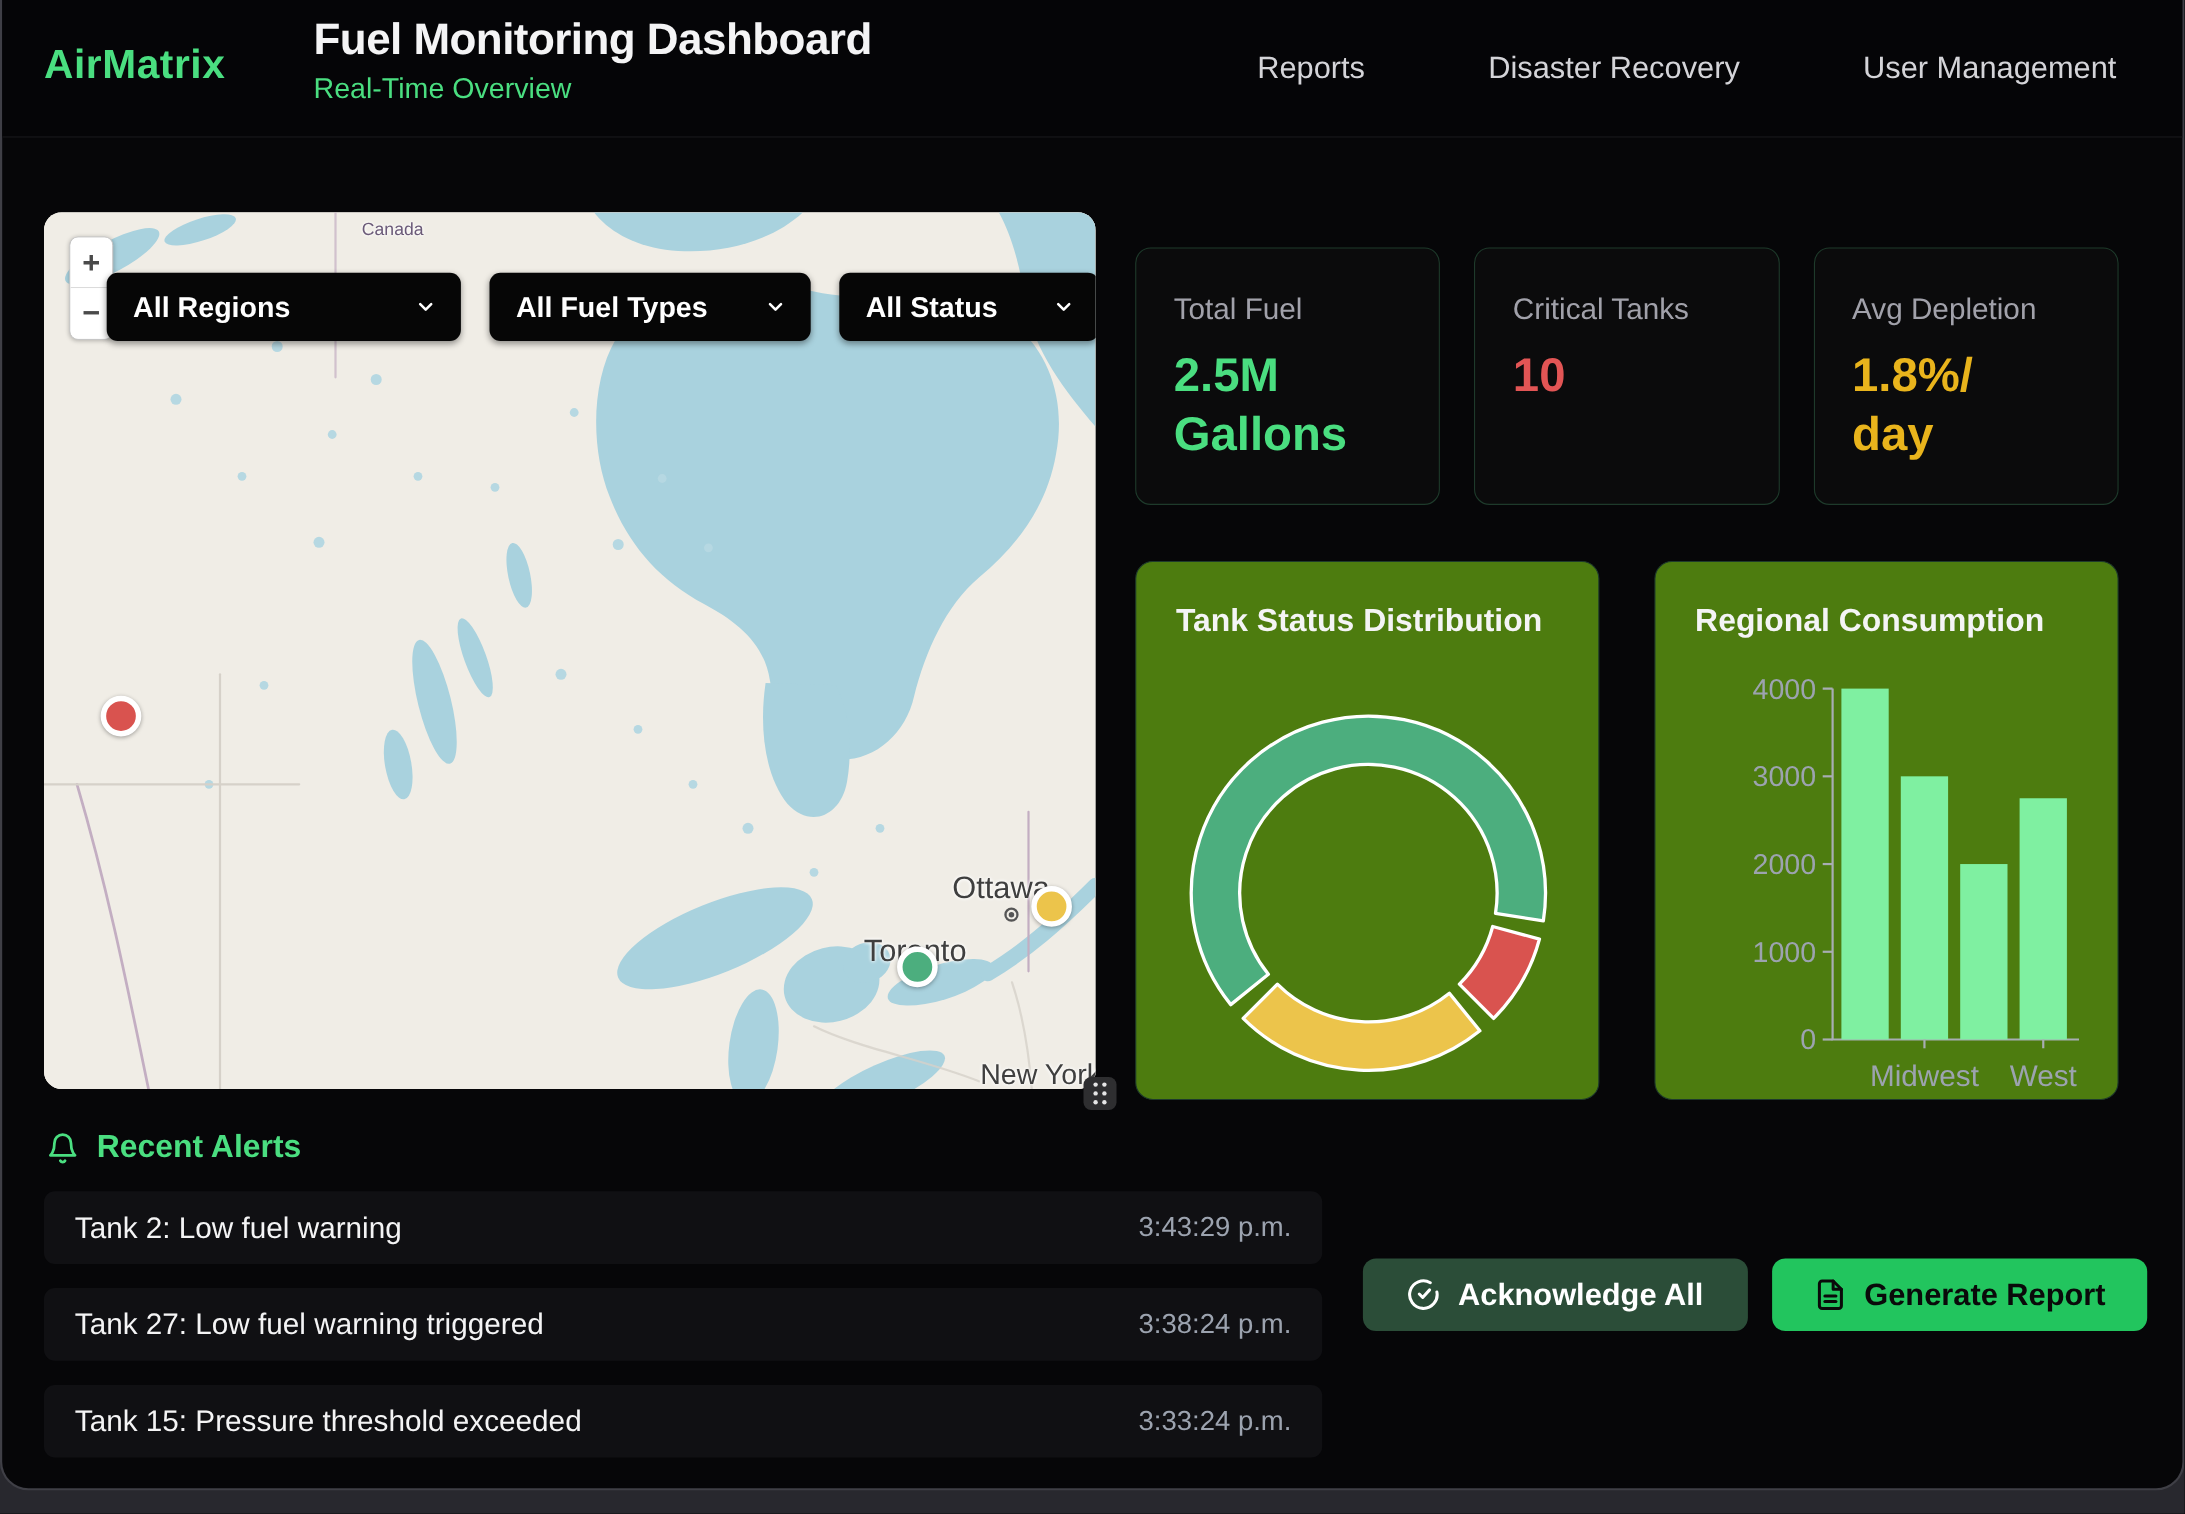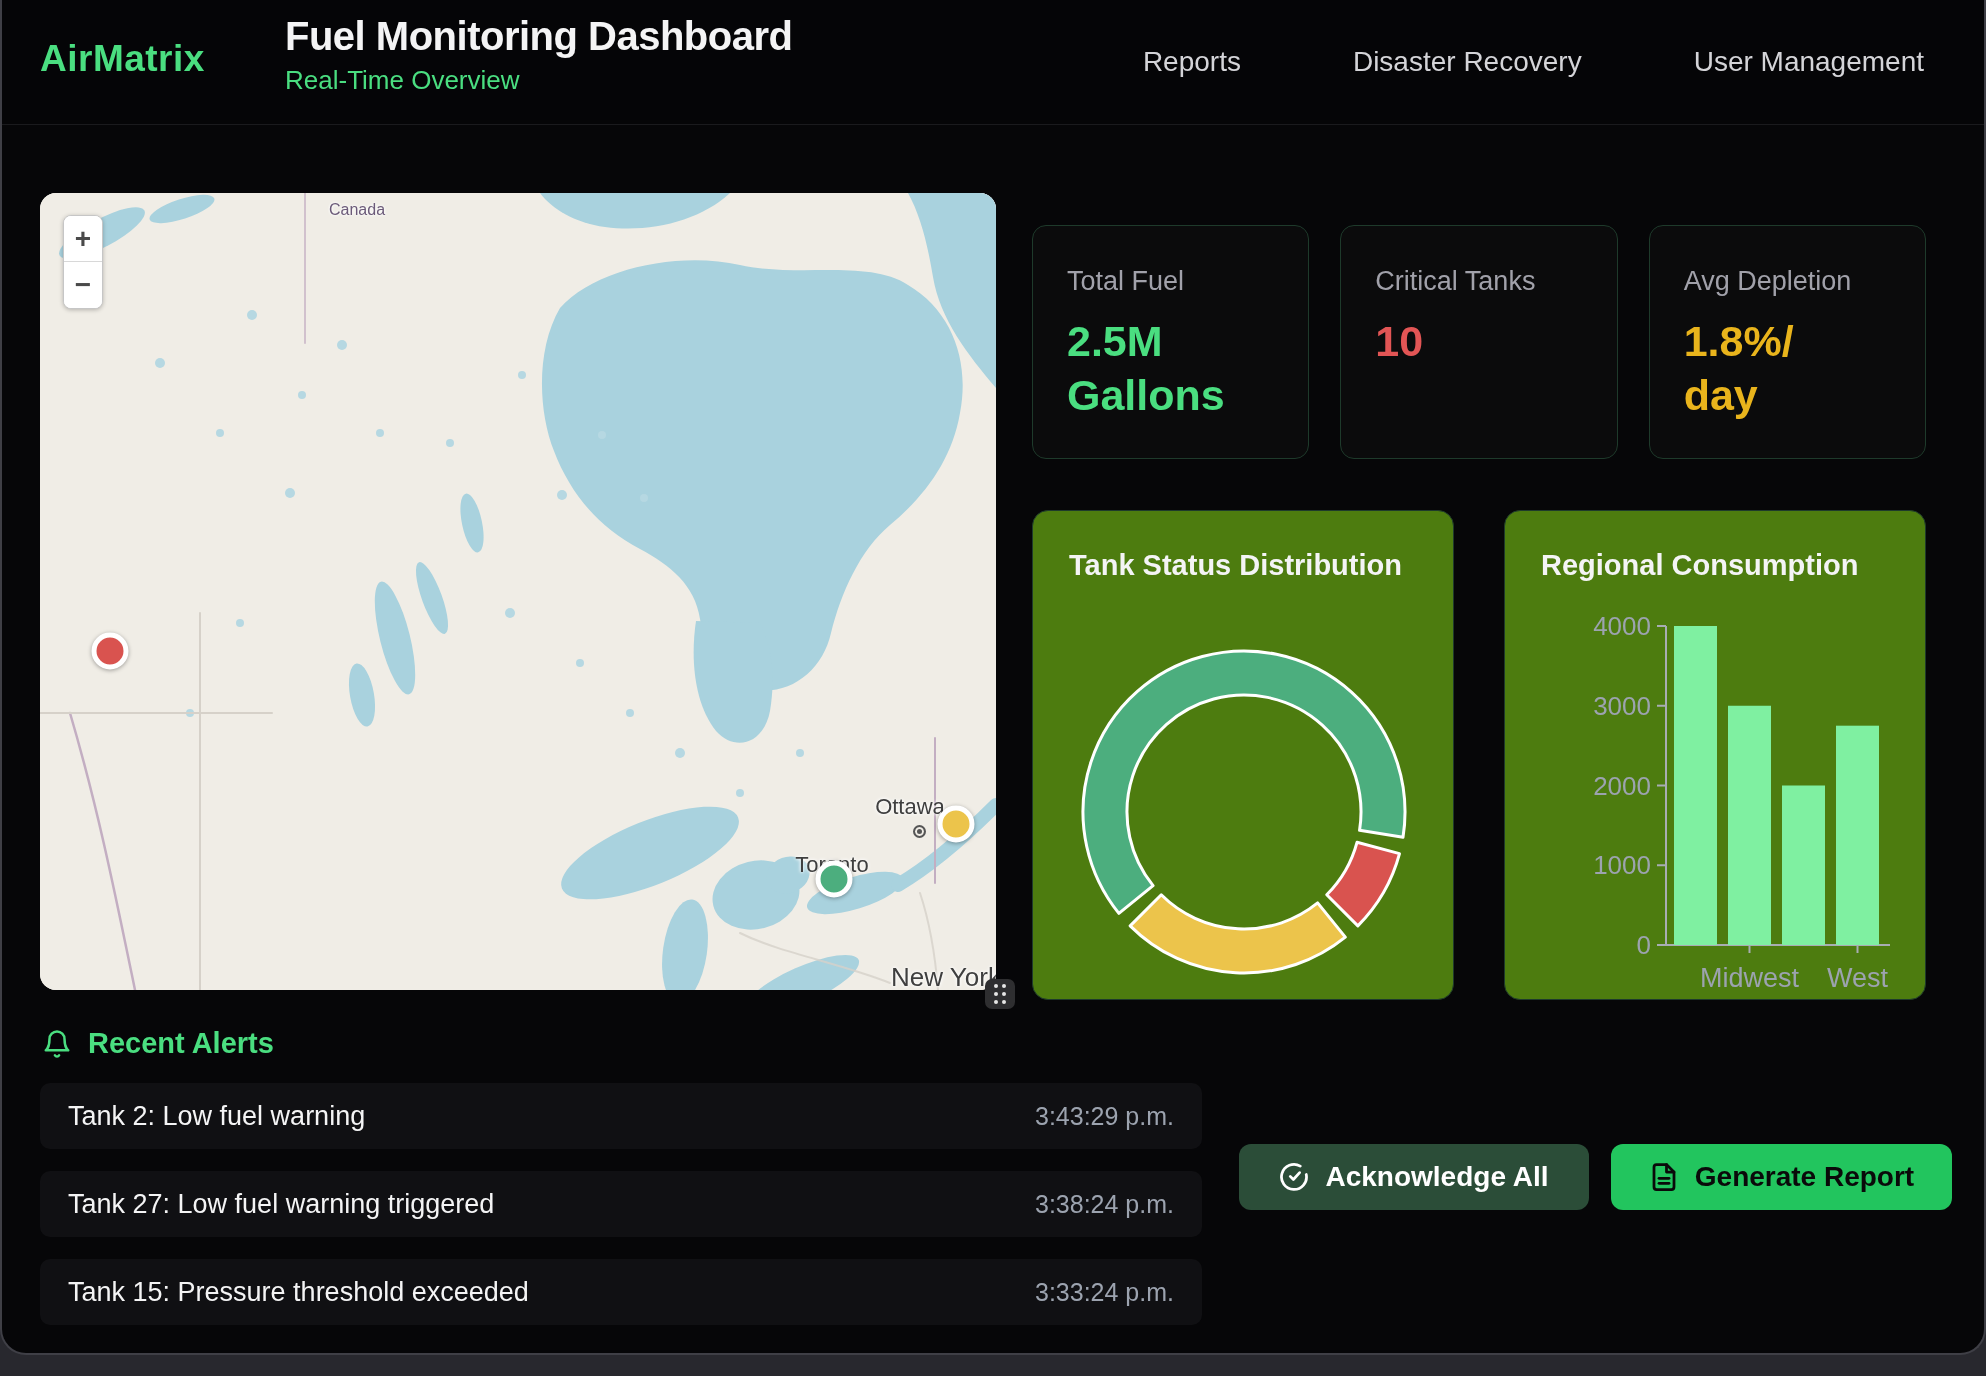--- a/index.html
+++ b/index.html
@@ -33,21 +33,21 @@
     position:absolute;left:38px;top:193px;width:956px;height:797px;
     border-radius:16px;overflow:hidden;background:#f0ede6;
   }
   .map-svg{position:absolute;inset:0;}
   .country-label{
     position:absolute;left:317px;top:8px;transform:translateX(-50%);
     font-size:16px;color:#6b5a78;text-shadow:0 0 3px #fff,0 0 3px #fff;
   }
   .city-label{
     position:absolute;transform:translate(-50%,-50%);
-    font-size:22px;color:#3f3f3f;text-shadow:0 0 3px #fff,0 0 4px #fff;white-space:nowrap;
+    font-size:28px;color:#3f3f3f;text-shadow:0 0 3px #fff,0 0 4px #fff;white-space:nowrap;
   }
   .city-ottawa{left:870px;top:614px;}
   .city-toronto{left:792px;top:672px;}
   .city-newyork{left:906px;top:784px;font-size:26px;}
   .city-ring{
     position:absolute;left:873px;top:632px;width:9px;height:9px;border:2px solid #555;
     border-radius:50%;box-shadow:inset 0 0 0 2px #f0ede6, inset 0 0 0 5px #555;
   }
   .tank-marker{
     position:absolute;width:27px;height:27px;border-radius:50%;
@@ -204,20 +204,40 @@
 
     <div class="tank-marker" style="left: 70px; top: 458px; background: rgb(217, 83, 79);"></div>
     <div class="tank-marker" style="left: 916px; top: 631px; background: rgb(236, 196, 75);"></div>
     <div class="tank-marker" style="left: 794px; top: 686px; background: rgb(76, 174, 126);"></div>
 
     <div class="zoom-ctrl">
       <button>+</button>
       <button>−</button>
     </div>
 
+    <div class="filters">
+      <div class="filter-select">
+        <span class="lbl">All Regions</span>
+        <svg width="20" height="20" viewBox="0 0 24 24" fill="none" stroke="#fff" stroke-width="2.8" stroke-linecap="round" stroke-linejoin="round">
+            <path d="m6 9 6 6 6-6"></path>
+          </svg>
+      </div>
+      <div class="filter-select">
+        <span class="lbl">All Fuel Types</span>
+        <svg width="20" height="20" viewBox="0 0 24 24" fill="none" stroke="#fff" stroke-width="2.8" stroke-linecap="round" stroke-linejoin="round">
+            <path d="m6 9 6 6 6-6"></path>
+          </svg>
+      </div>
+      <div class="filter-select">
+        <span class="lbl">All Status</span>
+        <svg width="20" height="20" viewBox="0 0 24 24" fill="none" stroke="#fff" stroke-width="2.8" stroke-linecap="round" stroke-linejoin="round">
+            <path d="m6 9 6 6 6-6"></path>
+          </svg>
+      </div>
+    </div>
   </section>
 
   <div class="grip">
     <i></i>
       <i></i>
       <i></i>
       <i></i>
       <i></i>
       <i></i>
   </div>

